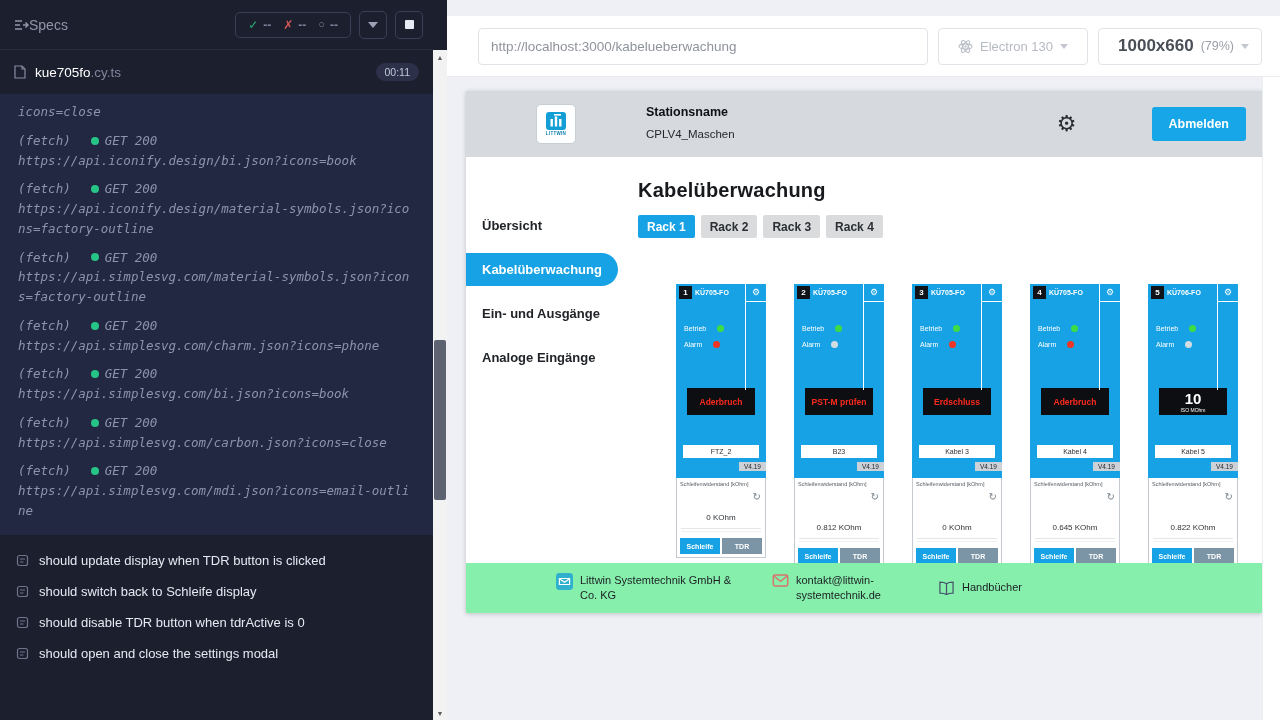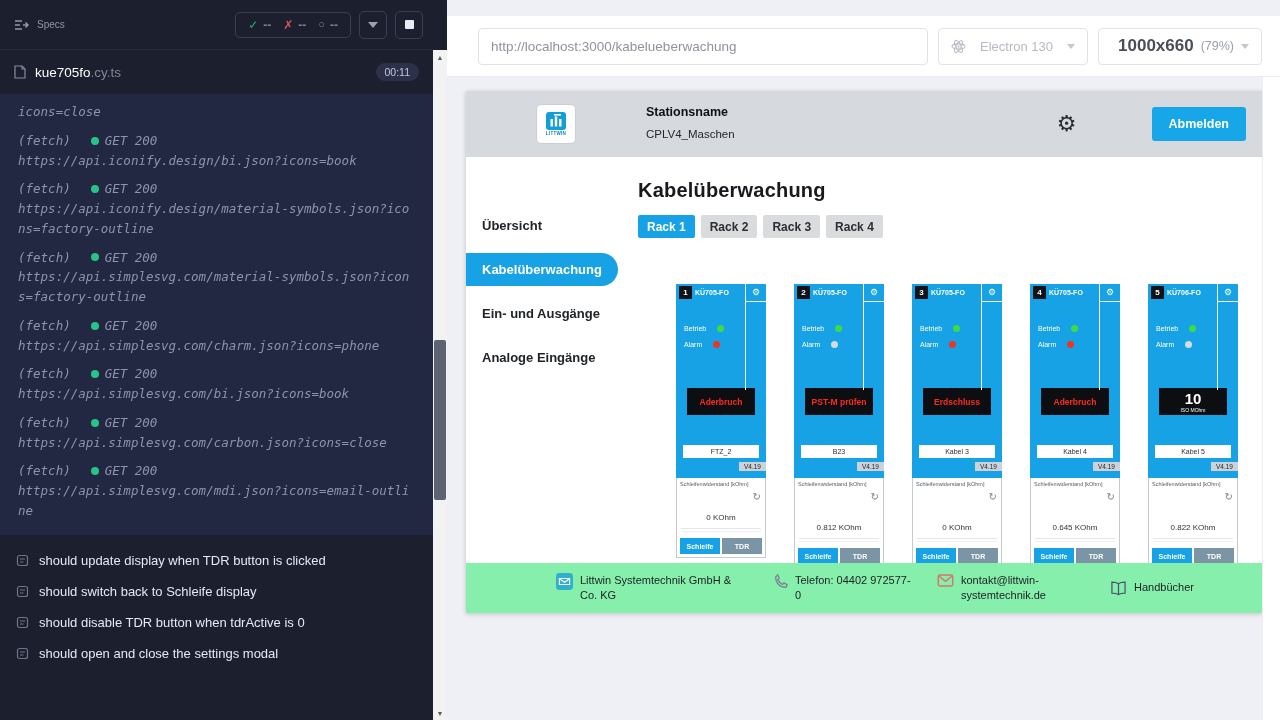--- a/index.html
+++ b/index.html
@@ -2,21 +2,21 @@
 <html><head>
 <meta charset="utf-8">
 <style>
   *{margin:0;padding:0;box-sizing:border-box}
   html,body{width:1280px;height:720px;overflow:hidden;font-family:"Liberation Sans",sans-serif;background:#eef0f5}
   .stage{position:relative;width:1280px;height:720px}
 
   
   .reporter{position:absolute;left:0;top:0;width:447px;height:720px;background:#1c1f2e;color:#c9cdd9;padding-right:14px}
   .rep-top{height:50px;display:flex;align-items:center;justify-content:space-between;padding:0 10px 0 14px;border-bottom:1px solid #272b3e}
-  .specs{display:flex;align-items:center;gap:8px;color:#9196a8;font-size:10px;cursor:pointer}
+  .specs{display:flex;align-items:center;color:#9196a8;font-size:14px;cursor:pointer}
   .rep-controls{display:flex;align-items:center;gap:8px}
   .stats-box{display:flex;align-items:center;gap:12px;border:1px solid #3a3f55;border-radius:5px;padding:5px 12px;font-size:12px}
   .stat{display:flex;align-items:center;gap:5px;color:#7e8398}
   .stat .g{font-style:normal;font-size:12px;line-height:1}
   .stat.check .g{color:#29ac74}
   .stat.x .g{color:#d95757}
   .stat.circle .g{color:#7e8398;font-size:11px}
   .icon-btn{width:28px;height:28px;background:none;border:1px solid #3a3f55;border-radius:5px;color:#9ba0b4;display:flex;align-items:center;justify-content:center;cursor:pointer}
   .chev-down{width:0;height:0;border:5px solid transparent;border-top:6px solid #9ba0b4;margin-top:6px}
   .stop-sq{width:9px;height:9px;background:#e9ebf4;border-radius:1px}
@@ -38,21 +38,21 @@
   .rep-scroll{position:absolute;left:433px;top:50px;width:14px;height:670px;background:#f2f2f2;cursor:pointer}
   .rep-scroll .arrow{height:14px;display:flex;align-items:center;justify-content:center;font-size:7px;color:#5a5a5a}
   .rep-scroll .arrow.down{position:absolute;bottom:0;left:0;right:0}
   .rep-scroll .thumb{position:absolute;left:1px;top:290px;width:12px;height:160px;background:#5d6370;border-radius:2px}
 
   
   .main{position:absolute;left:447px;top:16px;width:833px;height:720px}
   .browser-bar{height:60px;background:#fff;display:flex;align-items:center;gap:10px;padding:0 18px 0 31px;box-shadow:0 1px 0 #ececf0;position:relative;z-index:2}
   .url{width:450px;height:37px;border:1px solid #e2e3e8;border-radius:4px;padding:0 12px;font-size:13.5px;color:#8f939b;background:#fff;outline:none;font-family:inherit}
   .dd{height:37px;border:1px solid #e2e3e8;border-radius:4px;display:flex;align-items:center;gap:7px;padding:0 12px;font-size:13px;cursor:pointer;background:#fff}
-  .dd.electron{margin-left:auto;width:150px;color:#b6bac3;justify-content:space-between}
+  .dd.electron{margin-left:auto;width:150px;color:#b6bac3;justify-content:center}
   .dd.size{width:164px;color:#4a4e56}
   .dd .chev{width:0;height:0;border:4px solid transparent;border-top:5px solid #c3c7cf;margin-top:5px}
   .dd.size b{font-weight:700;font-size:17px}
   .dd.size .pct{color:#9aa0a9;font-size:12.5px}
   .aut-bg{position:relative;height:660px;background:#eef0f5}
   .aut{position:absolute;left:19px;top:15px;width:796px;height:522px;background:#fff;box-shadow:0 1px 5px rgba(0,0,0,.2);display:flex;flex-direction:column}
   .win-scroll{position:absolute;right:0;top:60px;width:18px;height:660px;background:#fff;border-left:1px solid #eceef2}
 
   
   .app-header{height:66px;background:#d6dade;display:flex;align-items:center;padding:0 16px;flex:none}
@@ -524,26 +524,20 @@
         <footer class="app-footer" id="appfooter">
             <div class="f-item">
               <svg width="17" height="17" viewBox="0 0 20 20">
                 <rect width="20" height="20" rx="4" fill="#2fb0cc"></rect>
                 <path d="M4 6.5h12v7H4z" fill="none" stroke="#fff" stroke-width="1.4"></path>
                 <path d="M4.5 7l5.5 4 5.5-4" fill="none" stroke="#fff" stroke-width="1.4"></path>
               </svg>
               <span class="f-text">Littwin Systemtechnik GmbH &amp; Co. KG</span>
             </div>
             <div class="f-item">
-              <svg width="16" height="16" viewBox="0 0 20 20" fill="none" stroke="#7c8a97" stroke-width="1.8">
-                <path d="M4 3c0 7.5 5.5 13 13 13l1.5-3.5-4-2-1.8 1.8c-2.6-1.1-4.9-3.4-6-6L8.5 4.5l-2-4z" transform="translate(0.5 2)"></path>
-              </svg>
-              <span class="f-text">Telefon: 04402 972577-0</span>
-            </div>
-            <div class="f-item">
               <svg width="17" height="15" viewBox="0 0 20 16" fill="none" stroke="#d9736b" stroke-width="1.7">
                 <rect x="1.5" y="1.5" width="17" height="13" rx="2"></rect>
                 <path d="M2.5 3l7.5 6 7.5-6"></path>
               </svg>
               <span class="f-text">kontakt@littwin-systemtechnik.de</span>
             </div>
             <div class="f-item">
               <svg width="17" height="16" viewBox="0 0 22 20" fill="none" stroke="#46536b" stroke-width="1.6">
                 <path d="M11 4.5C9 3 6.5 2.5 2.5 2.5v14c4 0 6.5.5 8.5 2 2-1.5 4.5-2 8.5-2v-14c-4 0-6.5.5-8.5 2z"></path>
                 <path d="M11 4.5v14"></path>

